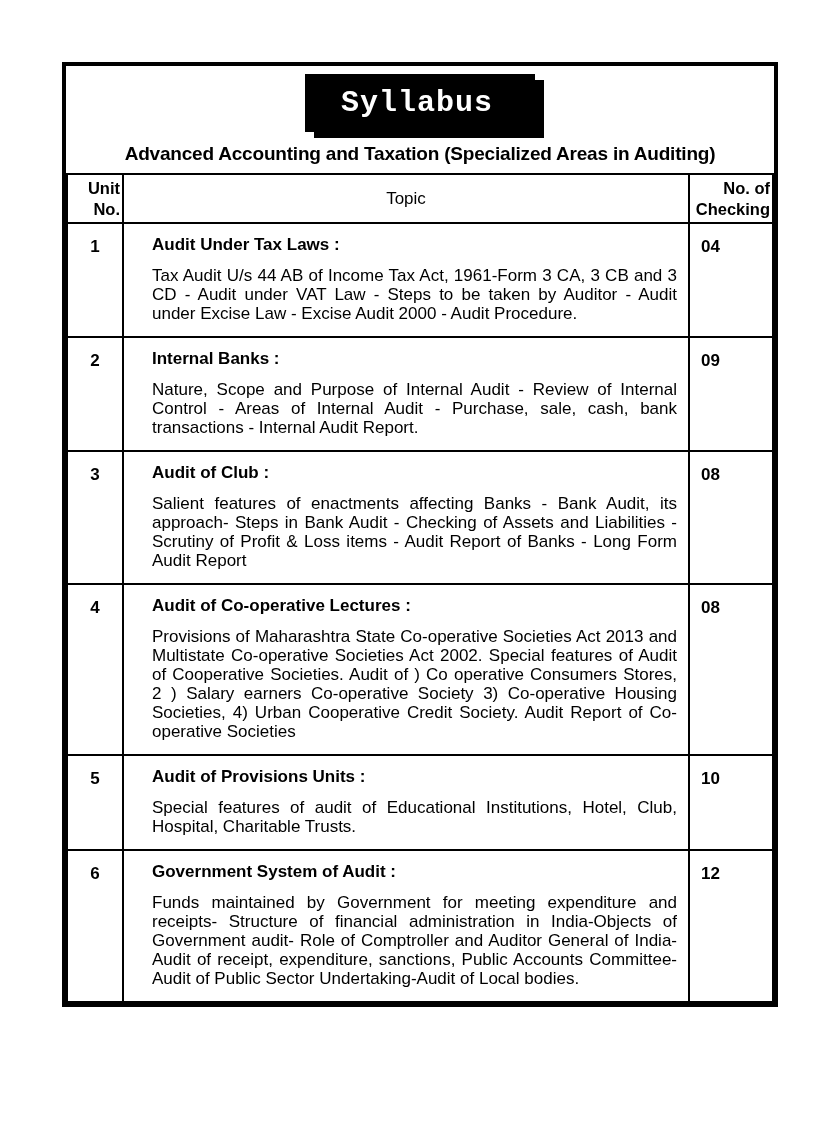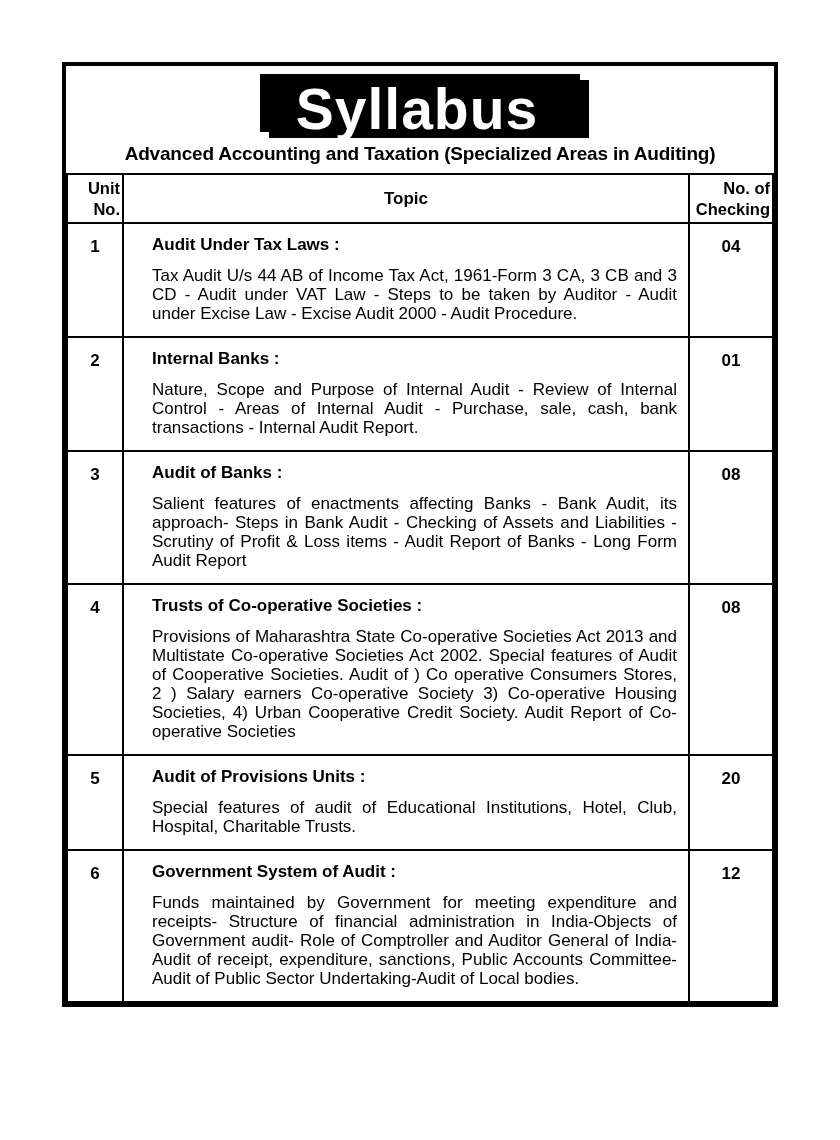--- a/index.html
+++ b/index.html
@@ -21,26 +21,26 @@
   }
 
   .banner-wrap {
     display: flex;
     justify-content: center;
     margin-top: 8px;
   }
   .banner {
     background: #000;
     color: #fff;
-    font-family: Liberation Sans, sans-serif;
-    font-weight: 700;
-    font-size: 57px;
+    font-family: Liberation Mono, monospace;
+    font-weight: 700;
+    font-size: 30px;
     line-height: 56px;
     height: 58px;
-    padding: 7px 42px 1px 36px;
+    padding: 1px 42px 1px 36px;
     box-shadow: 9px 6px 0 #000;
     letter-spacing: 1px;
   }
 
   .subtitle {
     text-align: center;
     font-weight: 700;
     font-size: 20px;
     margin-top: 13px;
   }
@@ -67,21 +67,21 @@
     white-space: pre-line;
     font-size: 16.5px;
     font-weight: 700;
     text-align: right;
     vertical-align: middle;
     padding: 3px 2px;
     line-height: 1.25;
   }
   th.h-topic {
     font-size: 17px;
-    font-weight: 700;
+    font-weight: 400;
     text-align: center;
     vertical-align: middle;
   }
   col.c-unit  { width: 56px; }
   col.c-lect  { width: 84px; }
 
   td.unit-cell {
     text-align: center;
     vertical-align: top;
     font-weight: 700;
@@ -96,25 +96,25 @@
     font-weight: 700;
     font-size: 17px;
     margin-bottom: 11px;
   }
   .topic-body {
     font-size: 17px;
     line-height: 19px;
     text-align: justify;
   }
   td.lect-cell {
-    text-align: center;
     vertical-align: top;
     font-weight: 700;
     font-size: 17px;
     padding-top: 13px;
+    padding-left: 11px;
   }
 </style>
 </head>
 <body>
 
 <div class="frame">
 
   <div class="banner-wrap">
     <div class="banner">Syllabus</div>
   </div>
@@ -147,48 +147,48 @@
         </td>
         <td class="lect-cell">04</td>
       </tr>
 
       <tr>
         <td class="unit-cell">2</td>
         <td class="topic-cell">
           <div class="topic-title">Internal Banks :</div>
           <div class="topic-body">Nature, Scope and Purpose of Internal Audit - Review of Internal Control - Areas of Internal Audit - Purchase, sale, cash, bank transactions - Internal Audit Report.</div>
         </td>
-        <td class="lect-cell">01</td>
+        <td class="lect-cell">09</td>
       </tr>
 
       <tr>
         <td class="unit-cell">3</td>
         <td class="topic-cell">
-          <div class="topic-title">Audit of Banks :</div>
+          <div class="topic-title">Audit of Club :</div>
           <div class="topic-body">Salient features of enactments affecting Banks - Bank Audit, its approach- Steps in Bank Audit - Checking of Assets and Liabilities - Scrutiny of Profit &amp; Loss items - Audit Report of Banks - Long Form Audit Report</div>
         </td>
         <td class="lect-cell">08</td>
       </tr>
 
       <tr>
         <td class="unit-cell">4</td>
         <td class="topic-cell">
-          <div class="topic-title">Trusts of Co-operative Societies :</div>
+          <div class="topic-title">Audit of Co-operative Lectures :</div>
           <div class="topic-body">Provisions of Maharashtra State Co-operative Societies Act 2013 and Multistate Co-operative Societies Act 2002. Special features of Audit of Cooperative Societies. Audit of ) Co operative Consumers Stores, 2 ) Salary earners Co-operative Society 3) Co-operative Housing Societies, 4) Urban Cooperative Credit Society. Audit Report of Co-operative Societies</div>
         </td>
         <td class="lect-cell">08</td>
       </tr>
 
       <tr>
         <td class="unit-cell">5</td>
         <td class="topic-cell">
           <div class="topic-title">Audit of Provisions Units :</div>
           <div class="topic-body">Special features of audit of Educational Institutions, Hotel, Club, Hospital, Charitable Trusts.</div>
         </td>
-        <td class="lect-cell">20</td>
+        <td class="lect-cell">10</td>
       </tr>
 
       <tr>
         <td class="unit-cell">6</td>
         <td class="topic-cell">
           <div class="topic-title">Government System of Audit :</div>
           <div class="topic-body">Funds maintained by Government for meeting expenditure and receipts- Structure of financial administration in India-Objects of Government audit- Role of Comptroller and Auditor General of India-Audit of receipt, expenditure, sanctions, Public Accounts Committee-Audit of Public Sector Undertaking-Audit of Local bodies.</div>
         </td>
         <td class="lect-cell">12</td>
       </tr>

